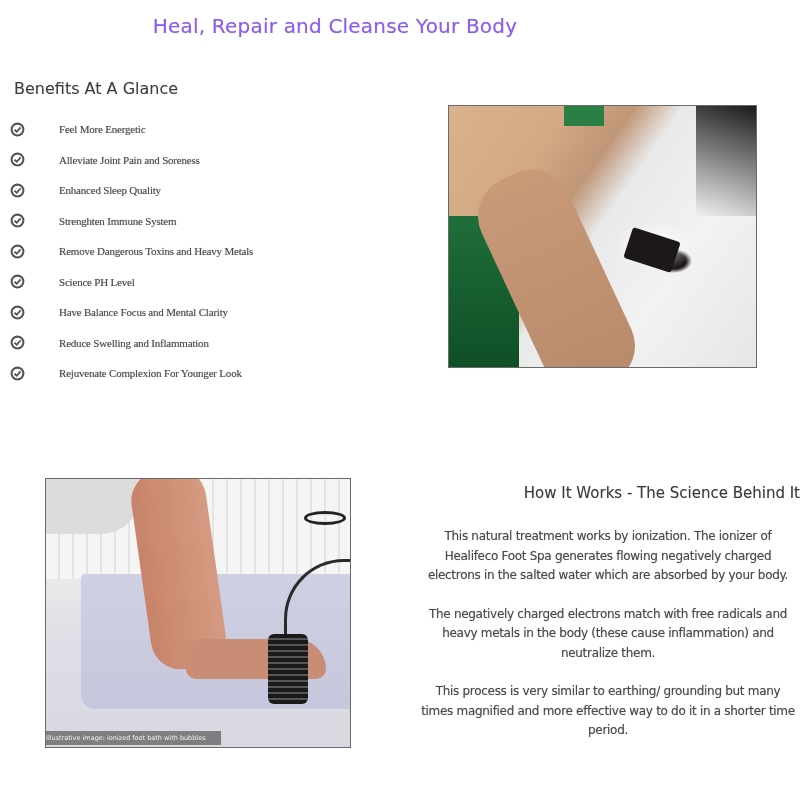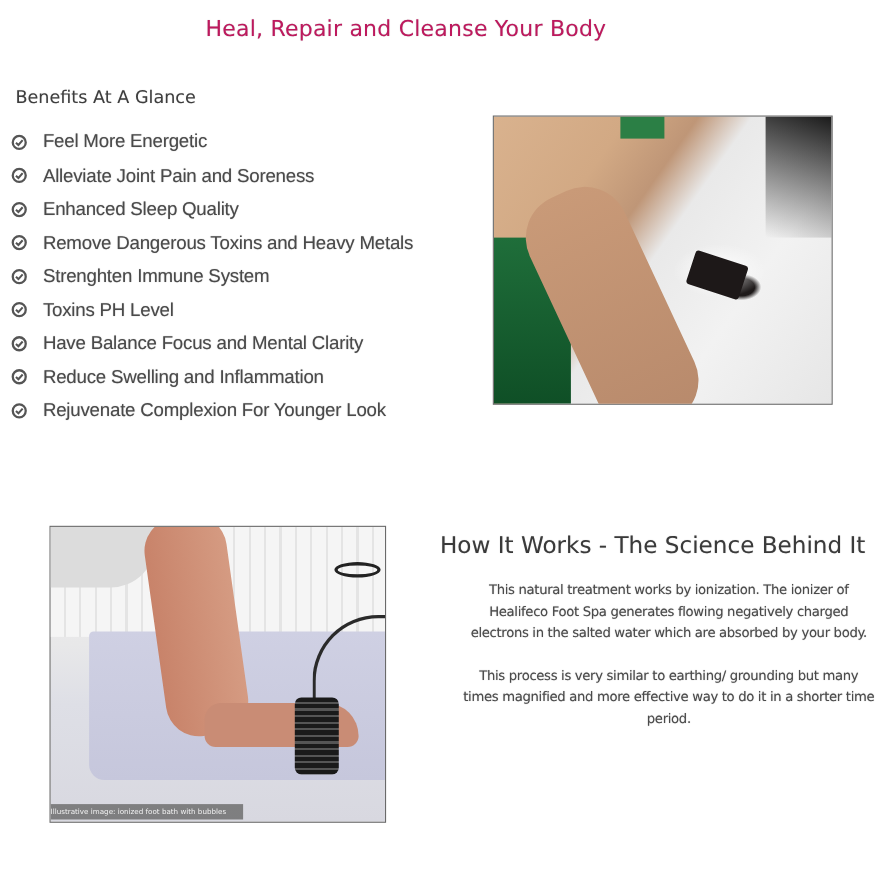--- a/index.html
+++ b/index.html
@@ -1,27 +1,27 @@
 <!DOCTYPE html>
 <html><head>
 <meta charset="utf-8">
 <style>
   html, body { margin: 0; padding: 0; background: #ffffff; }
   body { width: 800px; height: 800px; position: relative; overflow: hidden;
          font-family: "Liberation Sans", "DejaVu Sans", sans-serif; color: #3a3a3a; }
   .page-title { position: absolute; left: 0; top: 14px; width: 670px; text-align: center;
-                font-family: "DejaVu Sans", sans-serif; font-size: 20px; color: #be185d;
-                text-shadow: 0 0 1px rgba(0,0,0,0.25); letter-spacing: 0.2px; padding-left: 34px; }
+                font-family: "DejaVu Sans", sans-serif; font-size: 20px; color: #8b5cf6;
+                text-shadow: 0 0 1px rgba(0,0,0,0.25); letter-spacing: 0.2px; }
   .benefits-heading { position: absolute; left: 14px; top: 79px; font-family: "DejaVu Sans", sans-serif;
                       font-size: 16px; color: #3d3d3d; text-shadow: 0 0 1px rgba(0,0,0,0.2); }
   .benefit-list { position: absolute; left: 10px; top: 114px; margin: 0; padding: 0; list-style: none; }
   .benefit-item { display: flex; align-items: center; height: 30.5px; }
   .check-icon { width: 15px; height: 15px; margin-right: 14px; display: inline-flex; }
-  .benefit-label { font-family: Liberation Sans, sans-serif; font-size: 17px; color: #4a4a4a;
-                   text-shadow: 0 0 1px rgba(0,0,0,0.35); letter-spacing: -0.2px; }
+  .benefit-label { font-family: Liberation Serif, serif; font-size: 11px; color: #4a4a4a;
+                   text-shadow: 0 0 1px rgba(0,0,0,0.35); letter-spacing: -0.2px; margin-left: 20px; }
   .photo { position: absolute; overflow: hidden; border: 1px solid #6a6a6a; }
   .photo-top { left: 448px; top: 105px; width: 307px; height: 261px;
     background:
       radial-gradient(ellipse 60px 35px at 205px 140px, rgba(255,255,255,0.9), rgba(255,255,255,0) 70%),
       radial-gradient(ellipse 30px 20px at 225px 155px, #1e1a1a 40%, rgba(30,26,26,0) 60%),
       radial-gradient(ellipse 10px 8px at 25px 125px, #e8486f 60%, rgba(232,72,111,0) 70%),
       linear-gradient(125deg, #d9b28e 0%, #d2a984 25%, #bf9677 38%, rgba(233,233,233,1) 48%, #f2f2f2 70%, #e6e6e6 100%);
   }
   .photo-top .green { position: absolute; left: 0; top: 110px; width: 70px; height: 151px;
                       background: linear-gradient(180deg, #1f6e3a, #0f4f26); }
@@ -47,22 +47,22 @@
   .photo-bottom .ionizer { position: absolute; left: 222px; top: 155px; width: 40px; height: 70px;
                            background: repeating-linear-gradient(180deg, #1a1a1a 0 4px, #555 4px 6px); border-radius: 6px; }
   .photo-bottom .cable { position: absolute; left: 238px; top: 80px; width: 70px; height: 80px;
                          border: 3px solid #2a2a2a; border-right: none; border-bottom: none; border-radius: 60px 0 0 0; }
   .photo-bottom .coil { position: absolute; left: 258px; top: 32px; width: 36px; height: 8px;
                         border: 3px solid #222; border-radius: 50%; }
   .photo-caption { position: absolute; left: 0; bottom: 2px; width: 175px; height: 14px;
                    background: rgba(110,110,110,0.85); color: #f2f2f2; font-size: 6.5px;
                    font-family: "DejaVu Sans", sans-serif; line-height: 14px; padding-left: 0; box-sizing: border-box;
                    white-space: nowrap; overflow: hidden; }
-  .how-heading { position: absolute; left: 400px; top: 484px; width: 400px; text-align: left;
-                 font-family: "DejaVu Sans", sans-serif; font-size: 21px; color: #3a3a3a;
+  .how-heading { position: absolute; left: 400px; top: 484px; width: 400px; text-align: right;
+                 font-family: "DejaVu Sans", sans-serif; font-size: 15px; color: #3a3a3a;
                  text-shadow: 0 0 1px rgba(0,0,0,0.25); }
   .how-body { position: absolute; left: 405px; top: 527px; width: 390px; text-align: center; }
   .how-para { margin: 0 0 19px 16px; font-family: "DejaVu Sans", sans-serif; font-size: 12px; line-height: 19.5px;
               color: #4a4a4a; text-shadow: 0 0 1px rgba(0,0,0,0.35); letter-spacing: -0.3px; }
 </style>
 </head>
 <body>
 
 <h1 class="page-title" style="margin:0;font-weight:normal;">Heal, Repair and Cleanse Your Body</h1>
 
@@ -96,39 +96,39 @@
       </span>
     <span class="benefit-label">Enhanced Sleep Quality</span>
   </li>
   <li class="benefit-item">
     <span class="check-icon">
         <svg viewBox="0 0 16 16" width="15" height="15">
           <circle cx="8" cy="8" r="6.3" fill="none" stroke="#555" stroke-width="2.2"></circle>
           <path d="M4.8 8.2 L7.2 10.4 L11.3 5.8" fill="none" stroke="#555" stroke-width="2"></path>
         </svg>
       </span>
+    <span class="benefit-label">Strenghten Immune System</span>
+  </li>
+  <li class="benefit-item">
+    <span class="check-icon">
+        <svg viewBox="0 0 16 16" width="15" height="15">
+          <circle cx="8" cy="8" r="6.3" fill="none" stroke="#555" stroke-width="2.2"></circle>
+          <path d="M4.8 8.2 L7.2 10.4 L11.3 5.8" fill="none" stroke="#555" stroke-width="2"></path>
+        </svg>
+      </span>
     <span class="benefit-label">Remove Dangerous Toxins and Heavy Metals</span>
   </li>
   <li class="benefit-item">
     <span class="check-icon">
         <svg viewBox="0 0 16 16" width="15" height="15">
           <circle cx="8" cy="8" r="6.3" fill="none" stroke="#555" stroke-width="2.2"></circle>
           <path d="M4.8 8.2 L7.2 10.4 L11.3 5.8" fill="none" stroke="#555" stroke-width="2"></path>
         </svg>
       </span>
-    <span class="benefit-label">Strenghten Immune System</span>
-  </li>
-  <li class="benefit-item">
-    <span class="check-icon">
-        <svg viewBox="0 0 16 16" width="15" height="15">
-          <circle cx="8" cy="8" r="6.3" fill="none" stroke="#555" stroke-width="2.2"></circle>
-          <path d="M4.8 8.2 L7.2 10.4 L11.3 5.8" fill="none" stroke="#555" stroke-width="2"></path>
-        </svg>
-      </span>
-    <span class="benefit-label">Toxins PH Level</span>
+    <span class="benefit-label">Science PH Level</span>
   </li>
   <li class="benefit-item">
     <span class="check-icon">
         <svg viewBox="0 0 16 16" width="15" height="15">
           <circle cx="8" cy="8" r="6.3" fill="none" stroke="#555" stroke-width="2.2"></circle>
           <path d="M4.8 8.2 L7.2 10.4 L11.3 5.8" fill="none" stroke="#555" stroke-width="2"></path>
         </svg>
       </span>
     <span class="benefit-label">Have Balance Focus and Mental Clarity</span>
   </li>
@@ -169,14 +169,15 @@
   <div class="cable"></div>
   <div class="coil"></div>
   <div class="ionizer"></div>
   <div class="photo-caption">Illustrative image: ionized foot bath with bubbles</div>
 </div>
 
 <h2 class="how-heading" style="margin:0;font-weight:normal;">How It Works - The Science Behind It</h2>
 
 <div class="how-body">
   <p class="how-para">This natural treatment works by ionization. The ionizer of Healifeco Foot Spa generates flowing negatively charged electrons in the salted water which are absorbed by your body.</p>
+  <p class="how-para">The negatively charged electrons match with free radicals and heavy metals in the body (these cause inflammation) and neutralize them.</p>
   <p class="how-para">This process is very similar to earthing/ grounding but many times magnified and more effective way to do it in a shorter time period.</p>
 </div>
 
 </body></html>

